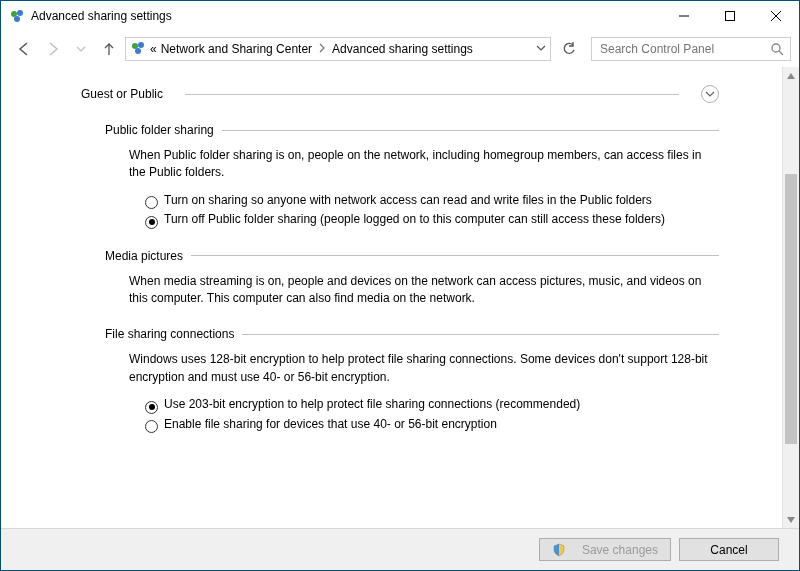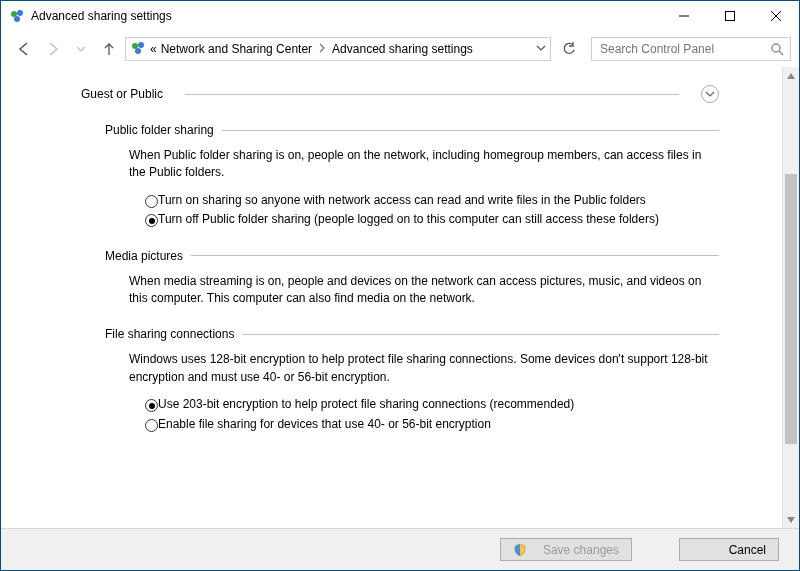--- a/index.html
+++ b/index.html
@@ -106,21 +106,21 @@
   }
   .section-row .section-title { flex:0 0 auto; margin-right:8px; }
   .section-row .rule { flex:1; border-bottom:1px solid #c0c0c0; height:0; }
   .section-body {
     padding: 0 0 0 24px;
     font-size:12px;
     line-height:1.45;
   }
   .section-body p { margin: 4px 0 10px 0; }
   .radio-item {
-    display:flex; align-items:center; margin:2px 0;
+    display:flex; align-items:flex-end; gap:6px; margin:2px 0;
     padding-left:16px;
   }
   .radio-item .radio {
     width:13px; height:13px; border:1px solid #333; border-radius:50%;
     display:flex; align-items:center; justify-content:center; flex:0 0 auto;
     margin-top:2px; background:#fff;
   }
   .radio-item .radio.checked::after {
     content:""; width:6px; height:6px; background:#000; border-radius:50%;
   }
@@ -155,24 +155,23 @@
     justify-content:flex-end;
     padding-right:20px;
     gap:8px;
   }
   .btn {
     height:23px;
     min-width:100px;
     border:1px solid #adadad;
     background:#e1e1e1;
     font-size:12px;
-    display:flex; align-items:center; justify-content:flex-end;
+    display:flex; align-items:center; justify-content:center;
     padding:0 12px;
     gap:16px;
-    margin-left:39px;
   }
   .btn.disabled { color:#9a9a9a; }
   .shield-icon svg { display:block; }
 
   .app-icon-svg circle { }
 </style>
 </head>
 <body>
 
 <div class="titlebar">

